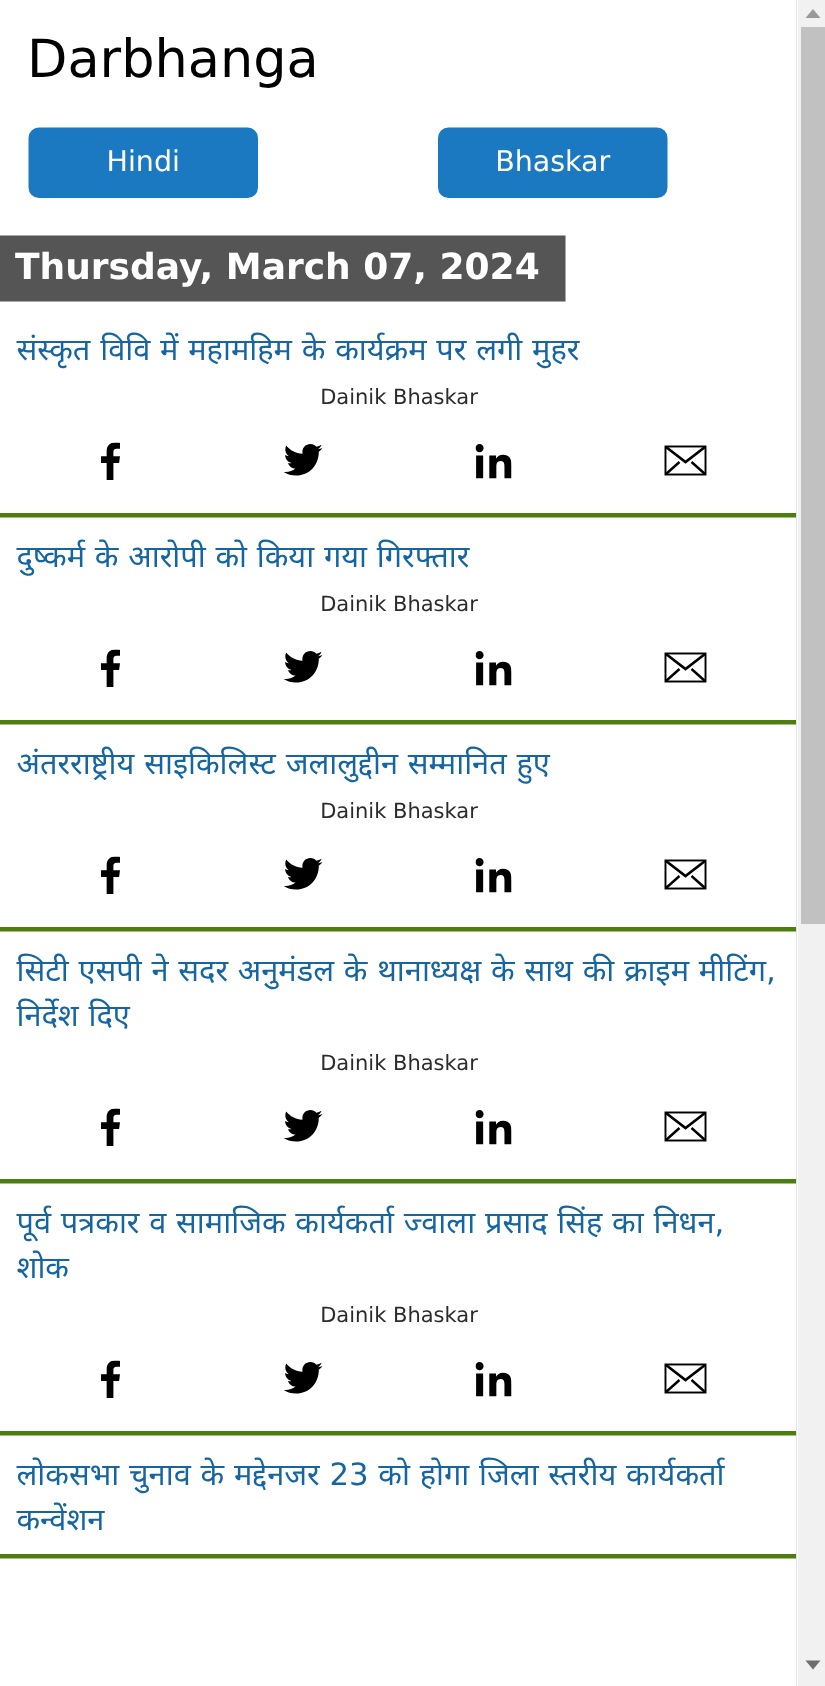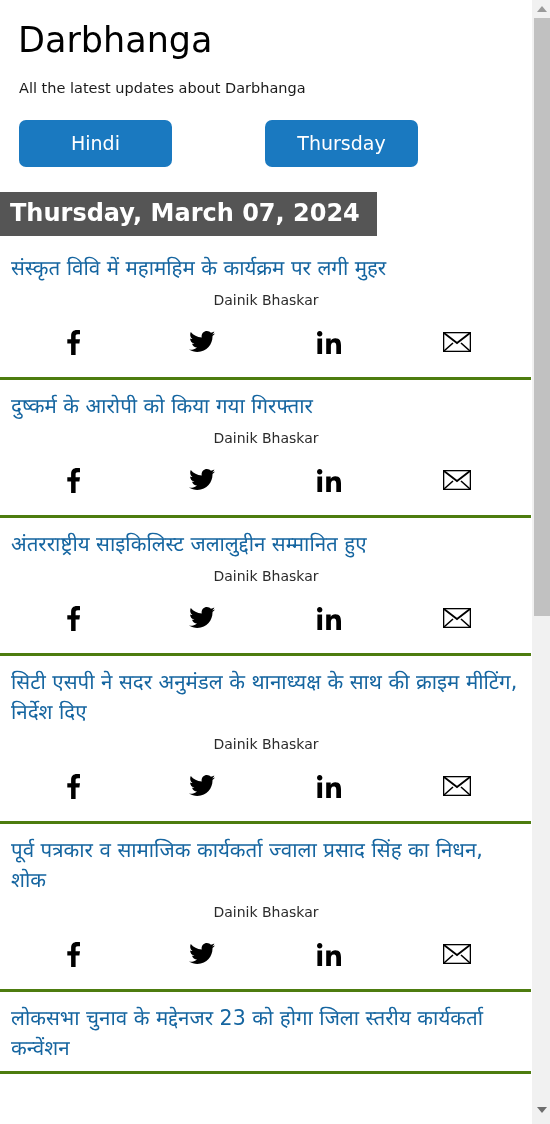--- a/index.html
+++ b/index.html
@@ -56,21 +56,21 @@
     margin-top: 17px;
     padding-left: 9px;
     line-height: 18px;
   }
 
   
   .lang-row {
     margin-top: 23px;
     padding-left: 9px;
     display: flex;
-    gap: 93px;
+    gap: 120px;
   }
 
   .lang-btn {
     width: 153px;
     height: 47px;
     border: none;
     border-radius: 7px;
     background: #1a79c0;
     color: #ffffff;
     font-size: 19px;
@@ -184,28 +184,27 @@
 </head>
 <body>
 
 <div id="app">
 
   <div class="viewport">
     <div class="content">
 
       <div class="page-header">
         <div class="page-title">Darbhanga</div>
-        <div class="page-subtitle">All the latest updates about Darbhanga</div>
 
         <div class="lang-row">
           <button class="lang-btn">
             <span>Hindi</span>
           </button>
           <button class="lang-btn">
-            <span>Thursday</span>
+            <span>Bhaskar</span>
           </button>
         </div>
       </div>
 
       <div class="date-badge">Thursday, March 07, 2024</div>
 
       <div class="article-list">
 
         <div class="article">
           <a class="article-title">संस्कृत विवि में महामहिम के कार्यक्रम पर लगी मुहर</a>

